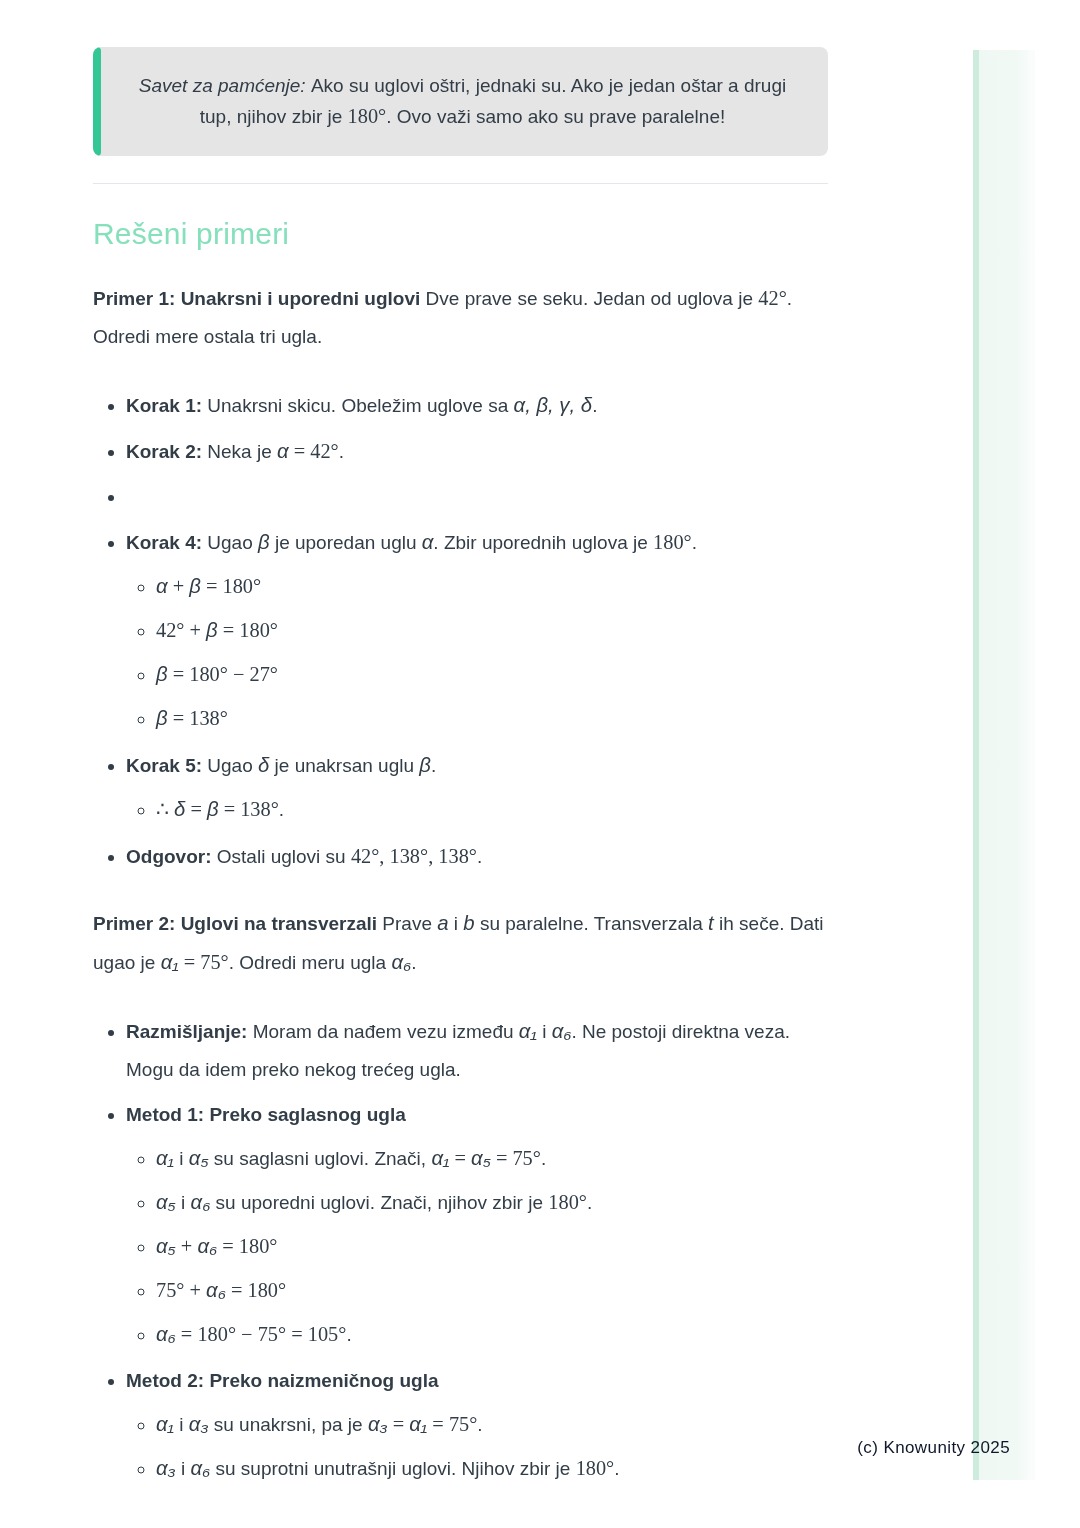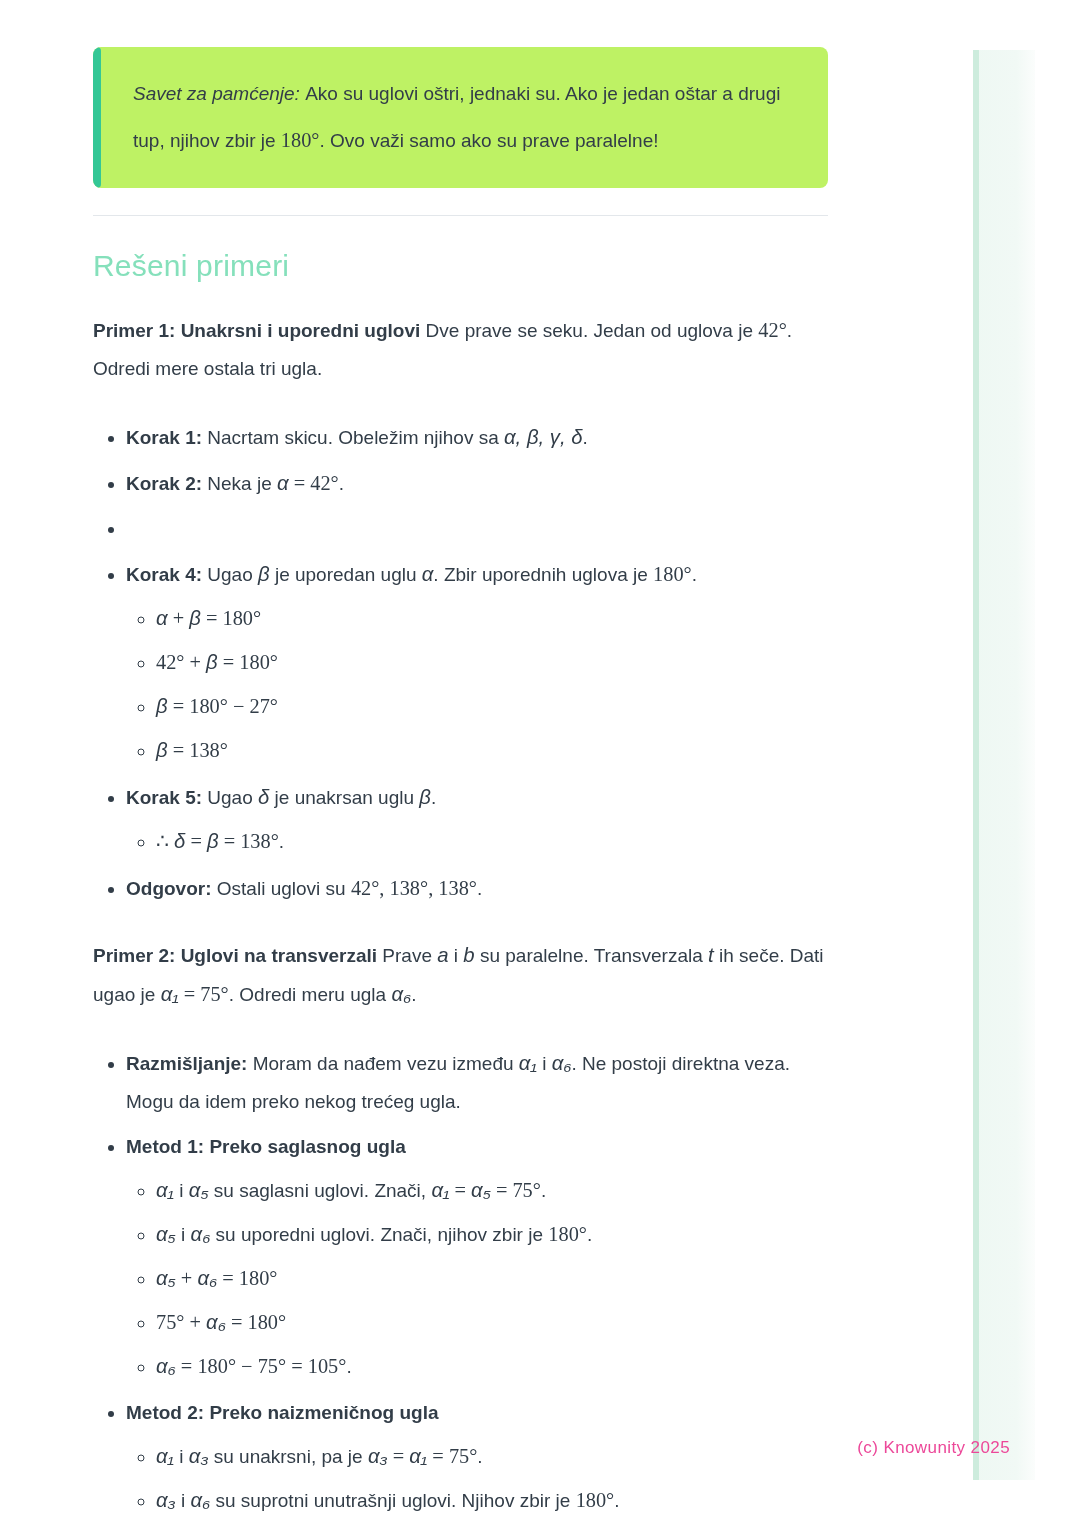--- a/index.html
+++ b/index.html
@@ -11,25 +11,26 @@
     font-size: 19px; color: #323d48;
   }
 
   .content {
     position: absolute; left: 93px; top: 47px; width: 735px;
   }
 
   
   .callout {
     position: relative;
-    background: #bef264;
+    background: #e5e5e5;
     border-radius: 8px;
     padding: 24px 36px 24px 40px;
-    line-height: 46px;
+    line-height: 30px;
     overflow: hidden;
+    text-align: center;
   }
   .callout-accent {
     position: absolute; left: 0; top: 0; bottom: 0; width: 8px;
     background: #34c796; border-radius: 4px;
   }
 
   .divider {
     border: 0; border-top: 1px solid #e3e7eb;
     margin: 27px 0 0 0;
   }
@@ -72,41 +73,41 @@
     width: 62px; height: 1430px;
     background: linear-gradient(90deg, #eef8f3 0%, #f1f9f5 70%, #fbfdfc 100%);
   }
   .edge-strip-line {
     position: absolute; left: 0; top: 0; bottom: 0; width: 6px;
     background: #cdecdd;
   }
 
   .copyright {
     position: absolute; top: 1438px; right: 70px;
-    font-size: 17px; color: #ec4899; letter-spacing: .4px;
+    font-size: 17px; color: #0f172a; letter-spacing: .4px;
   }
 </style>
 </head>
 <body>
 
 <div class="content">
 
   <div class="callout">
     <div class="callout-accent"></div>
     <div><span class="seg-i">Savet za pamćenje: </span><span class="seg-p">Ako su uglovi oštri, jednaki su. Ako je jedan oštar a drugi tup, njihov zbir je </span><span class="seg-mn">180°</span><span class="seg-p">. Ovo važi samo ako su prave paralelne!</span></div>
   </div>
 
   <hr class="divider">
 
   <h1 class="section-heading">Rešeni primeri</h1>
 
   <p class="para"><span class="seg-b">Primer 1: Unakrsni i uporedni uglovi </span><span class="seg-p">Dve prave se seku. Jedan od uglova je </span><span class="seg-mn">42°</span><span class="seg-p">. Odredi mere ostala tri ugla.</span></p>
 
   <ul class="l1">
-    <li><span class="seg-b">Korak 1: </span><span class="seg-p">Nacrtam skicu. Obeležim njihov sa </span><span class="seg-mi">α, β, γ, δ</span><span class="seg-p">.</span></li>
+    <li><span class="seg-b">Korak 1: </span><span class="seg-p">Unakrsni skicu. Obeležim uglove sa </span><span class="seg-mi">α, β, γ, δ</span><span class="seg-p">.</span></li>
     <li><span class="seg-b">Korak 2: </span><span class="seg-p">Neka je </span><span class="seg-mi">α</span><span class="seg-mn"> = 42°</span><span class="seg-p">.</span></li>
     <li>
     </li>
     <li>
       <span><span class="seg-b">Korak 4: </span><span class="seg-p">Ugao </span><span class="seg-mi">β</span><span class="seg-p"> je uporedan uglu </span><span class="seg-mi">α</span><span class="seg-p">. Zbir uporednih uglova je </span><span class="seg-mn">180°</span><span class="seg-p">.</span></span>
       <ul class="l2">
         <li><span class="seg-mi">α</span><span class="seg-mn"> + </span><span class="seg-mi">β</span><span class="seg-mn"> = 180°</span></li>
         <li><span class="seg-mn">42° + </span><span class="seg-mi">β</span><span class="seg-mn"> = 180°</span></li>
         <li><span class="seg-mi">β</span><span class="seg-mn"> = 180° − 27°</span></li>
         <li><span class="seg-mi">β</span><span class="seg-mn"> = 138°</span></li>

